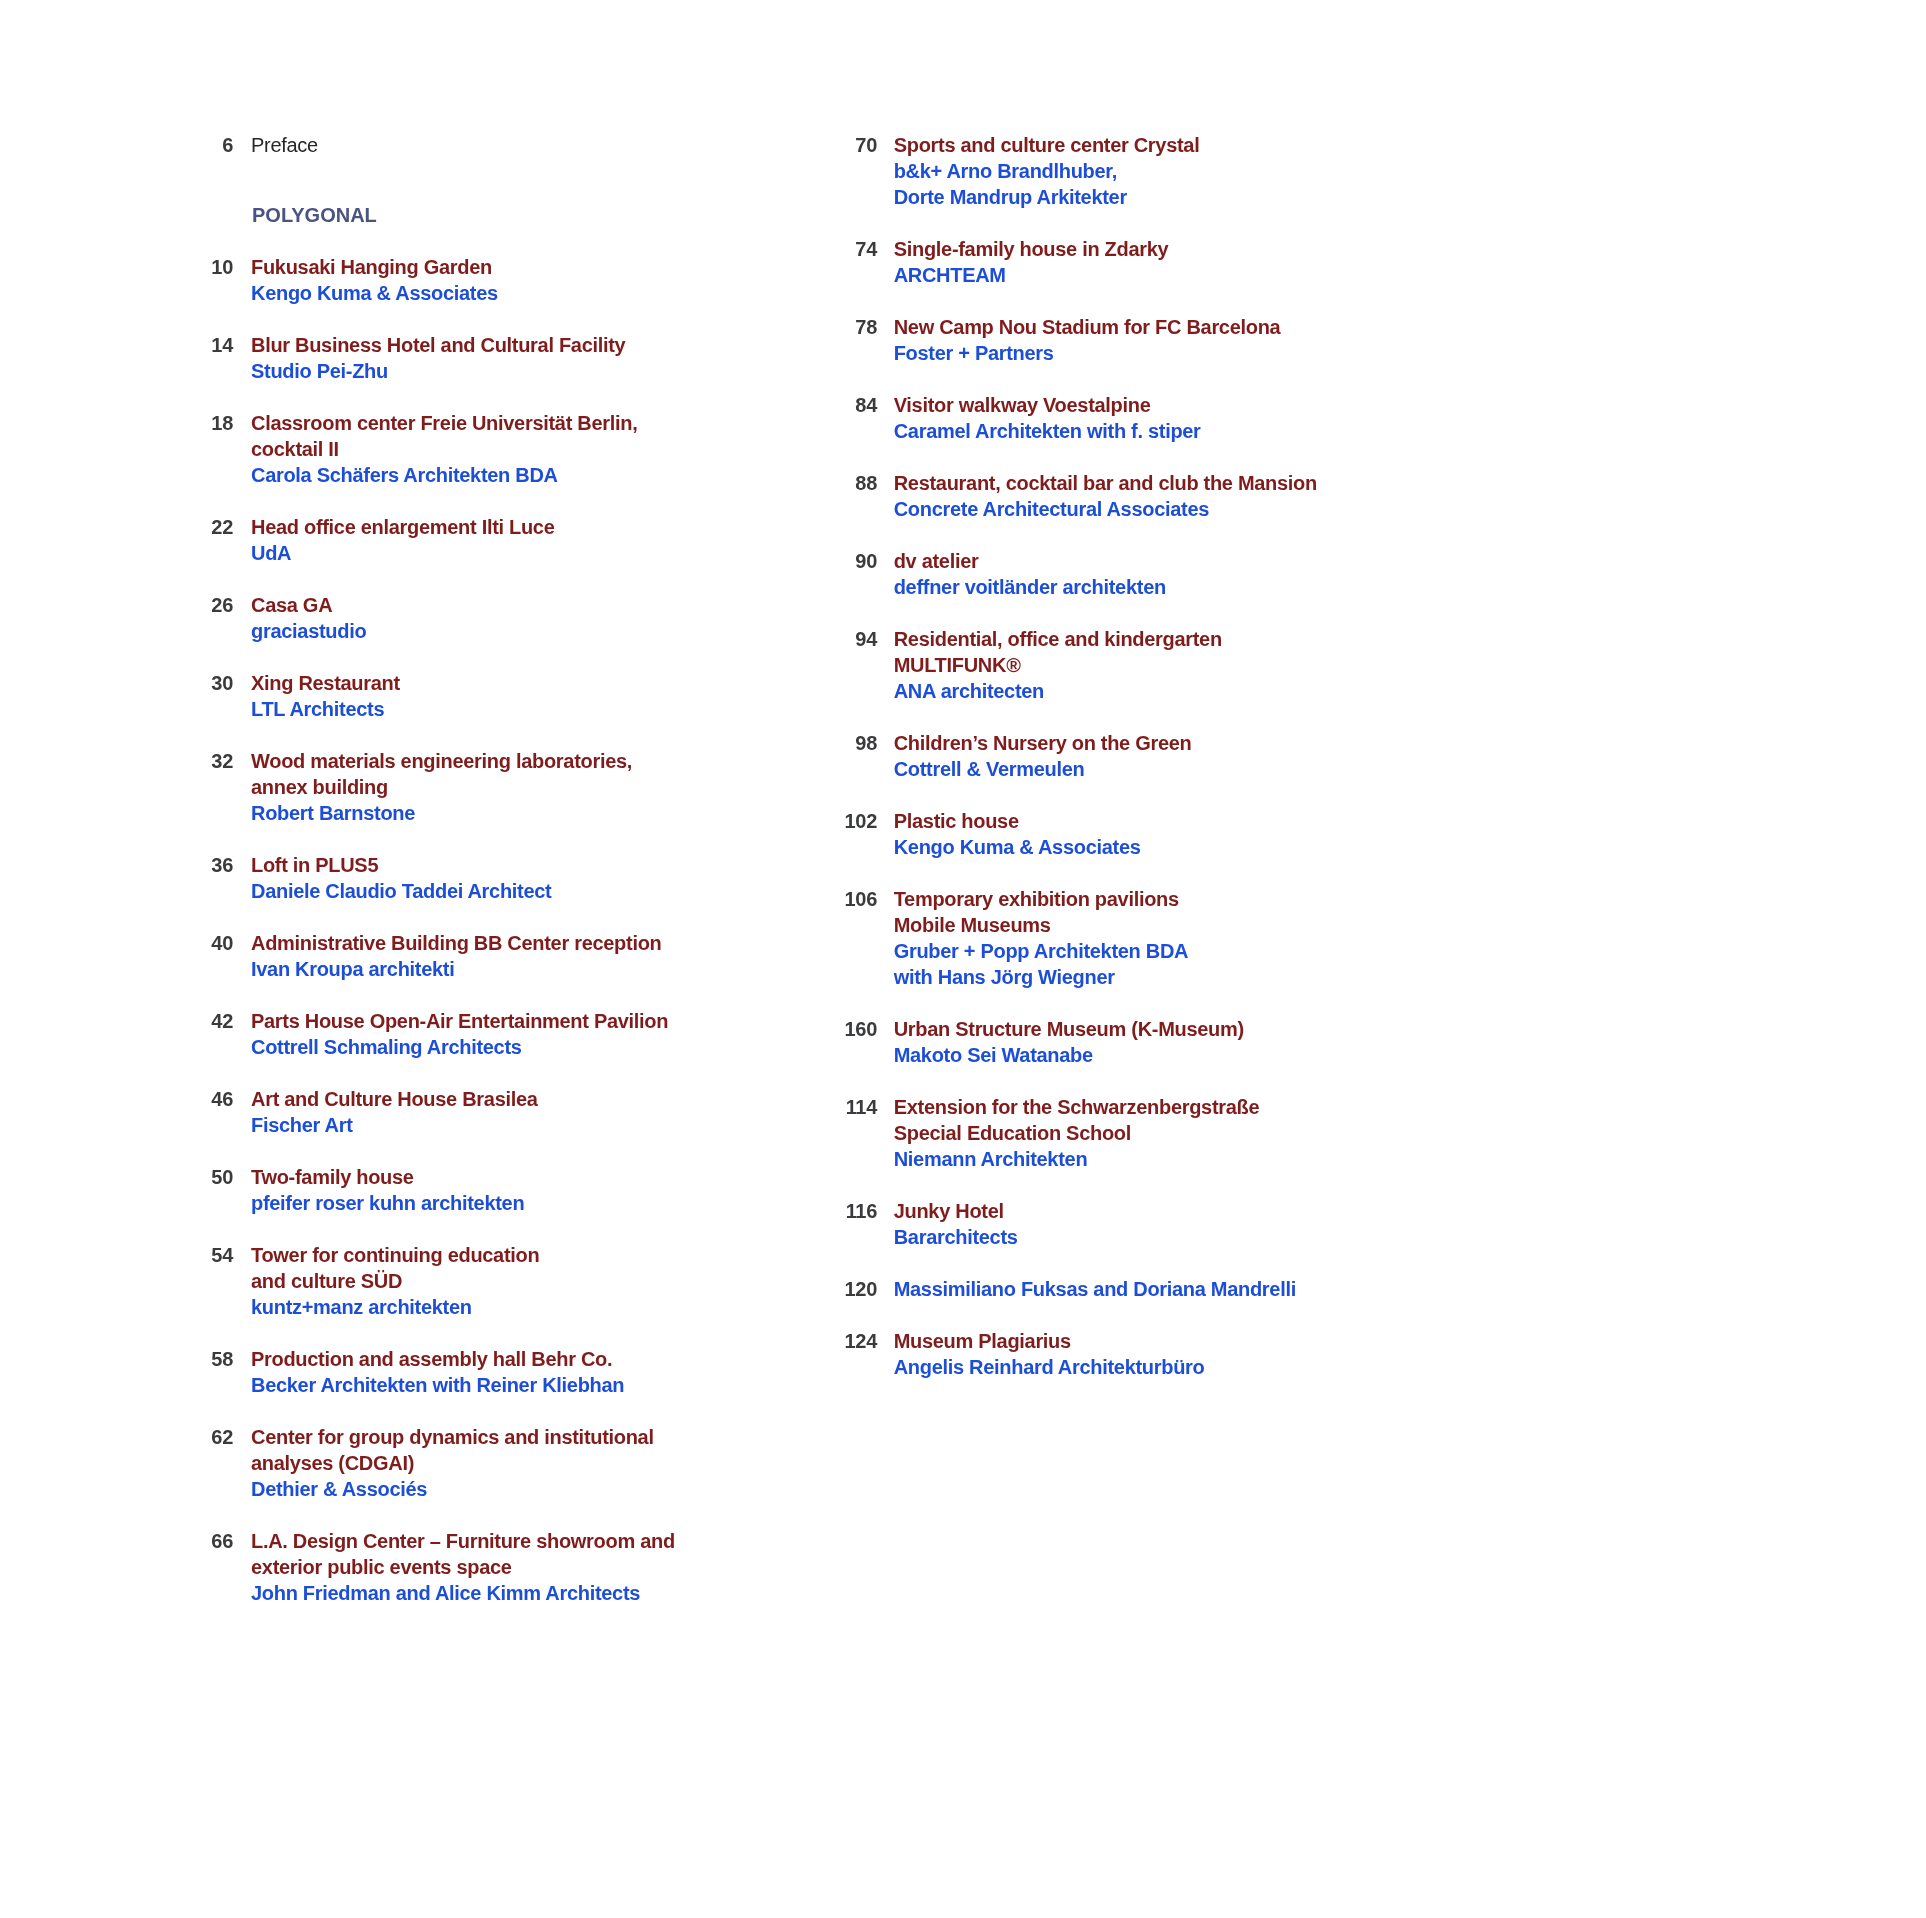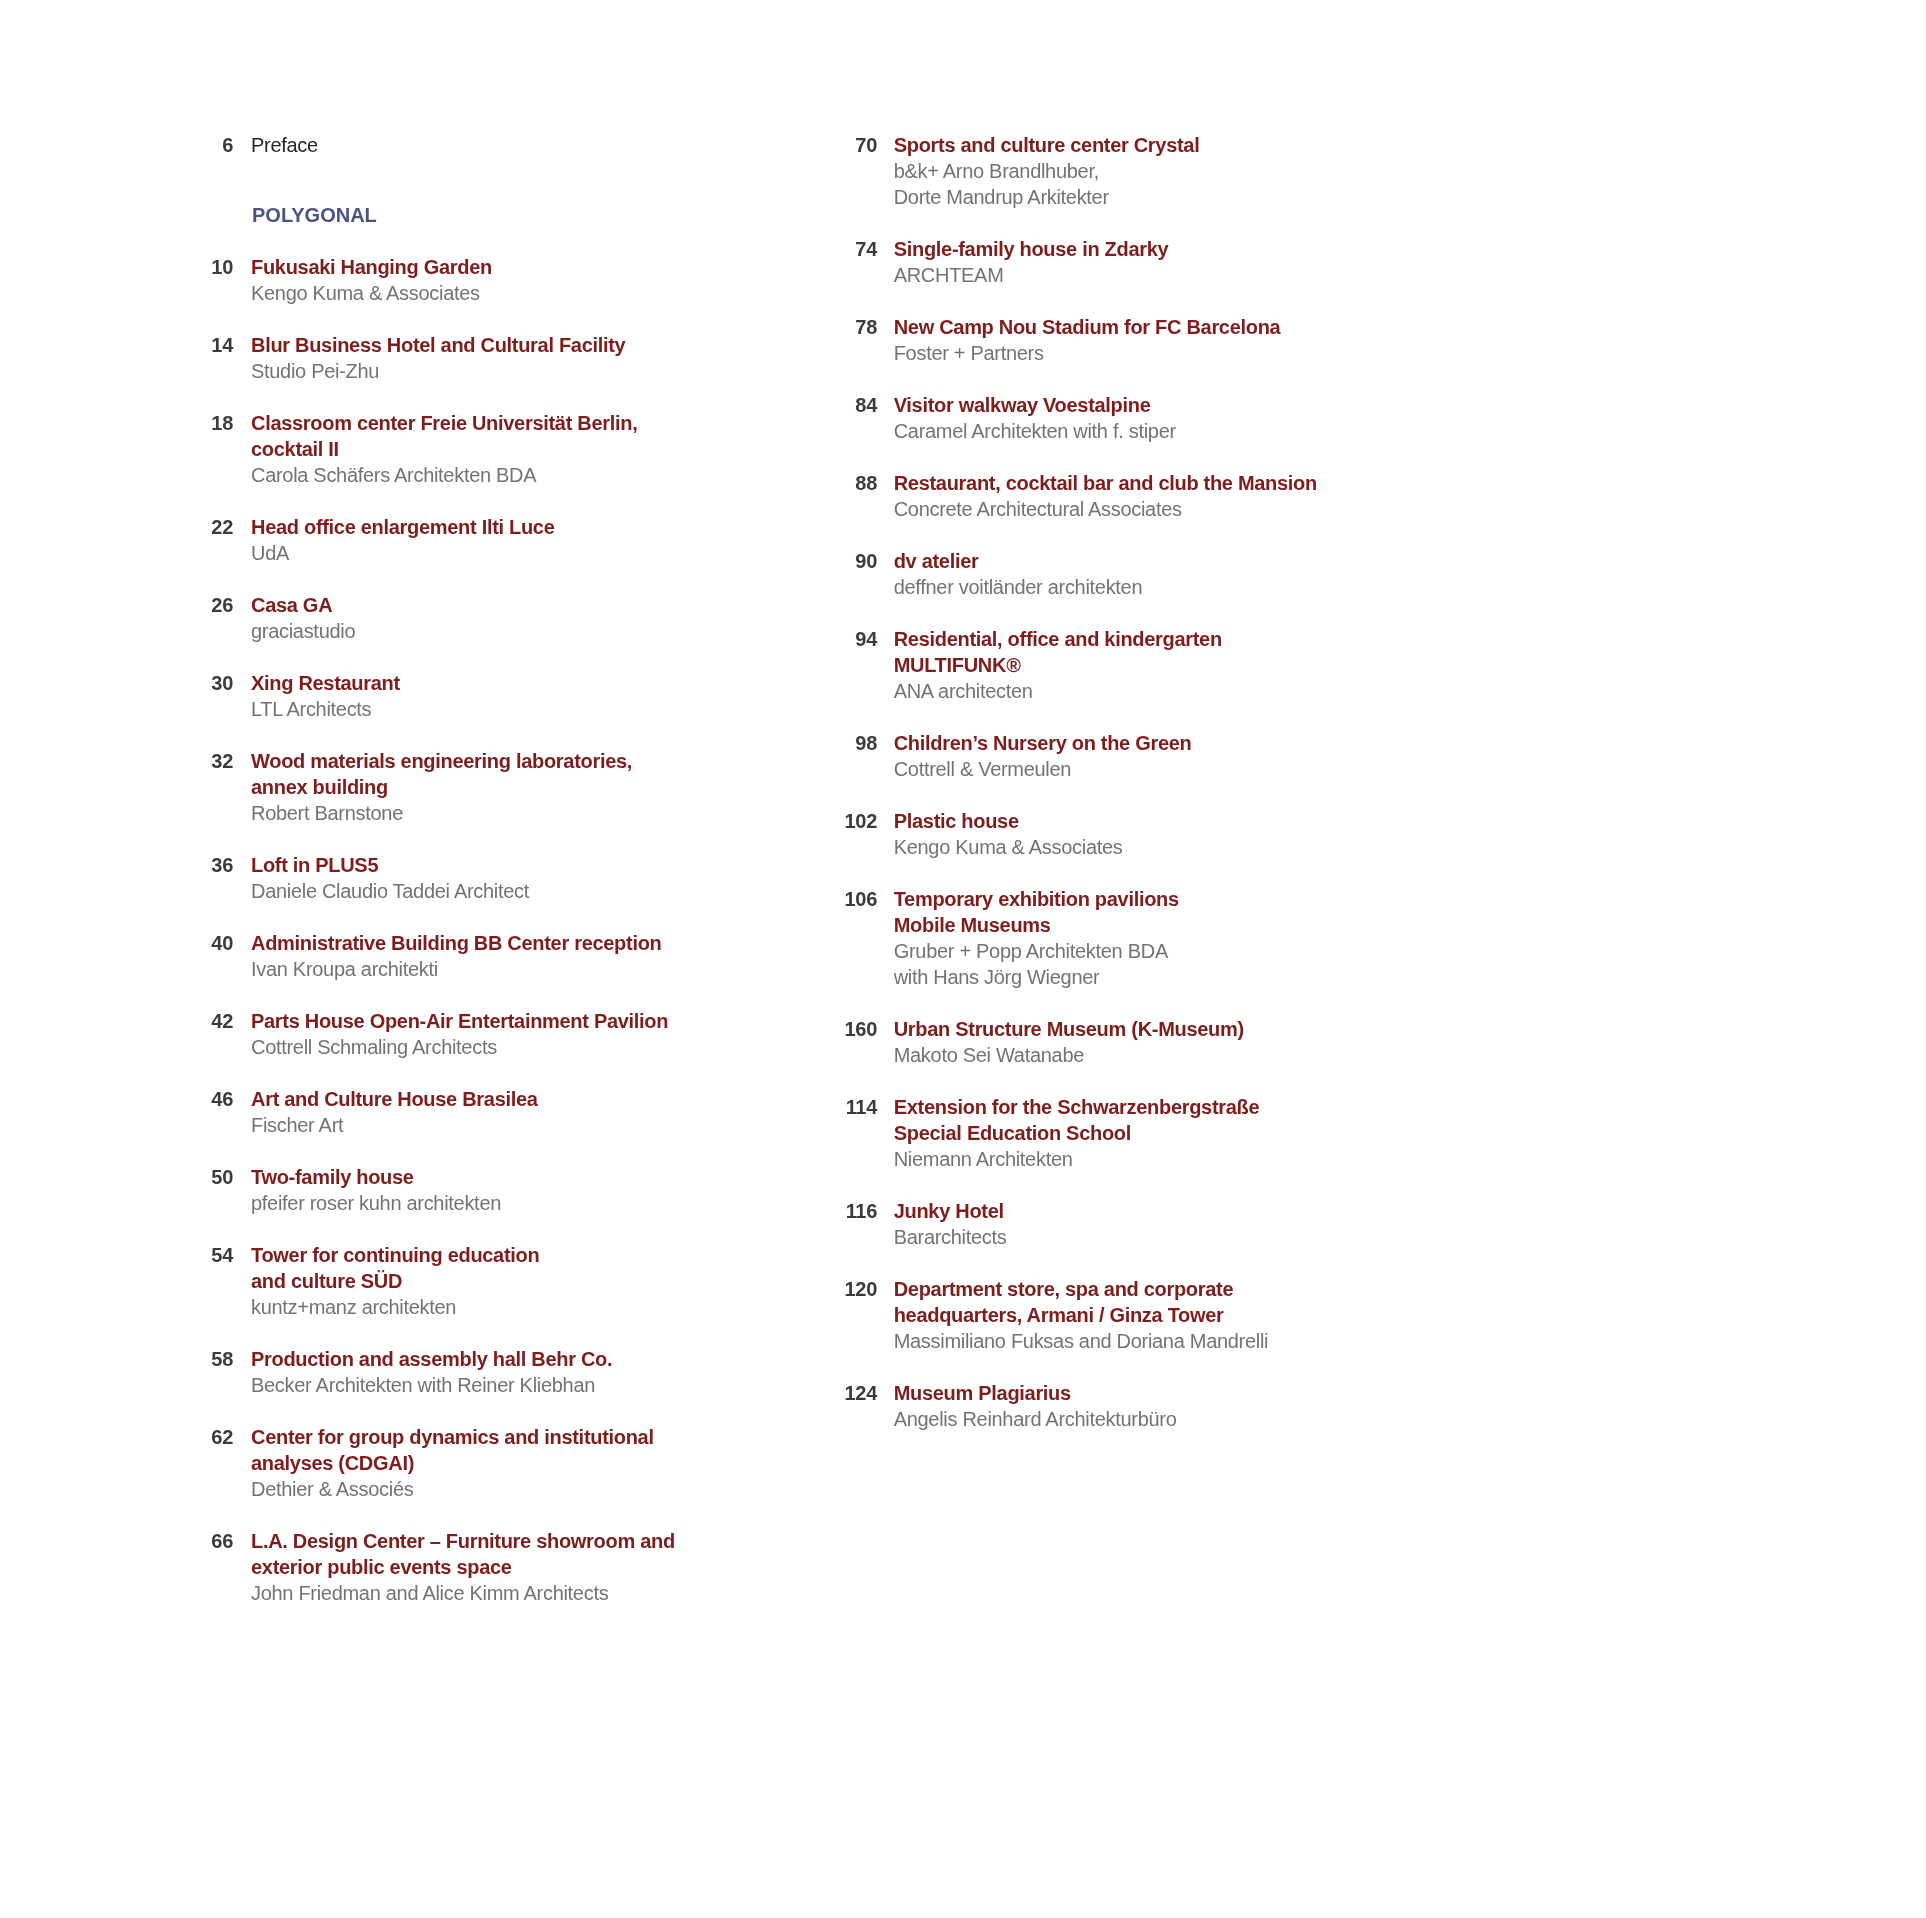--- a/index.html
+++ b/index.html
@@ -33,22 +33,22 @@
   .col-right .num { width: 43px; }
   .body { padding-left: 18px; }
   .col-right .body { padding-left: 16.7px; }
   .title-line {
     display: block;
     font-weight: bold;
     color: #7f1d1d;
   }
   .author-line {
     display: block;
-    font-weight: normal;
-    color: #737373;
+    font-weight: bold;
+    color: #1d4ed8;
   }
   .preface-label { font-weight: normal; color: #262626; }
   .section-heading {
     padding-left: 62px;
     font-weight: bold;
     color: #4a5382;
     margin-top: 44px;
     margin-bottom: 26px;
     letter-spacing: 0px;
   }
@@ -267,21 +267,20 @@
       <div class="entry">
     <span class="num">116</span>
     <span class="body">
       <span class="titles"><span class="title-line">Junky Hotel</span></span>
       <span class="authors"><span class="author-line">Bararchitects</span></span>
     </span>
   </div>
       <div class="entry">
     <span class="num">120</span>
     <span class="body">
-      <span class="titles"><span class="title-line">Department store, spa and corporate</span><span class="title-line">headquarters, Armani / Ginza Tower</span></span>
       <span class="authors"><span class="author-line">Massimiliano Fuksas and Doriana Mandrelli</span></span>
     </span>
   </div>
       <div class="entry">
     <span class="num">124</span>
     <span class="body">
       <span class="titles"><span class="title-line">Museum Plagiarius</span></span>
       <span class="authors"><span class="author-line">Angelis Reinhard Architekturbüro</span></span>
     </span>
   </div>

